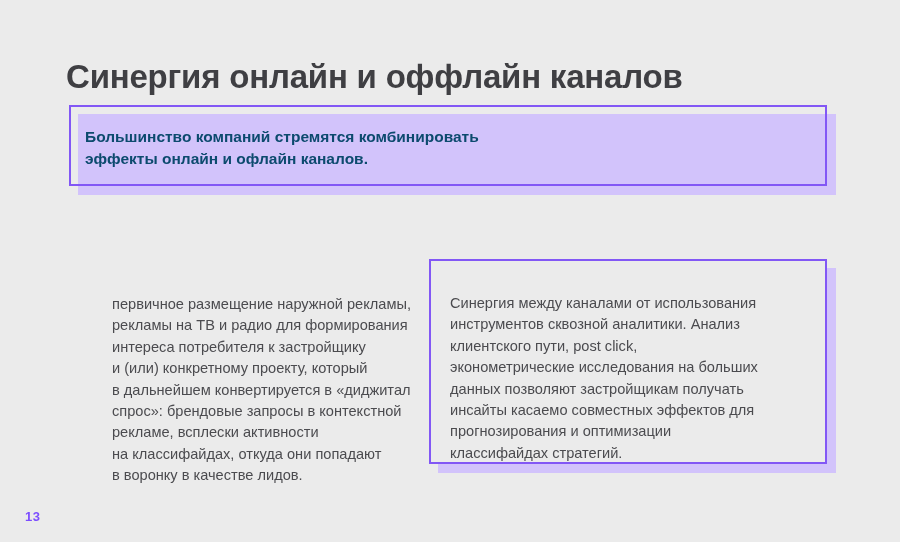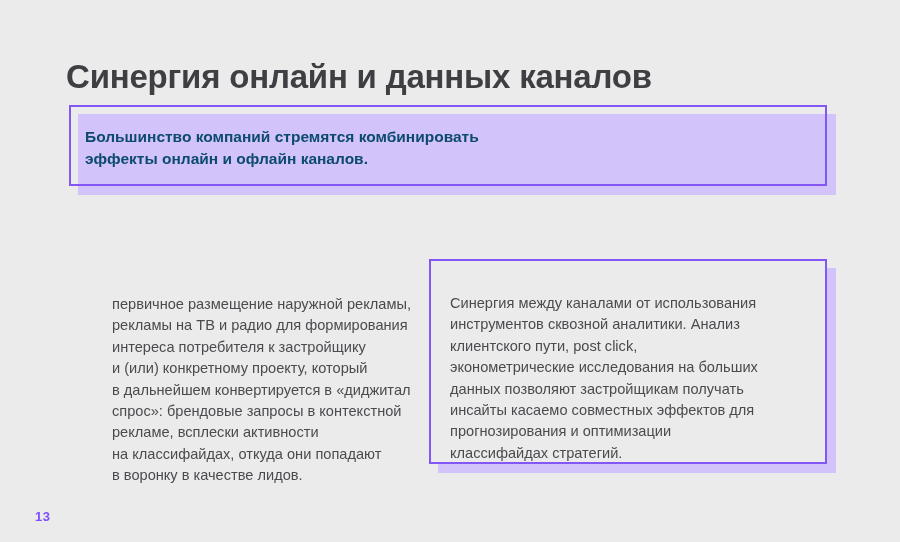--- a/index.html
+++ b/index.html
@@ -120,34 +120,34 @@
     font-size: 14.6px;
     color: #4b4b4f;
     line-height: 21.4px;
     white-space: pre-line;
     z-index: 2;
   }
 
   
   .page-number {
     position: absolute;
-    left: 35px;
+    left: 25px;
     top: 509px;
     font-size: 13px;
     font-weight: bold;
     color: #7c4dff;
     letter-spacing: 0.4px;
   }
 </style>
 </head>
 <body>
 
 <div class="slide">
 
-  <h1 class="slide-title">Синергия онлайн и данных каналов</h1>
+  <h1 class="slide-title">Синергия онлайн и оффлайн каналов</h1>
 
   <div class="callout-shadow"></div>
   <div class="callout-box"></div>
   <div class="callout-text">Большинство компаний стремятся комбинировать
 эффекты онлайн и офлайн каналов.</div>
 
   <div class="example-body">первичное размещение наружной рекламы,
 рекламы на ТВ и радио для формирования
 интереса потребителя к застройщику
 и (или) конкретному проекту, который

